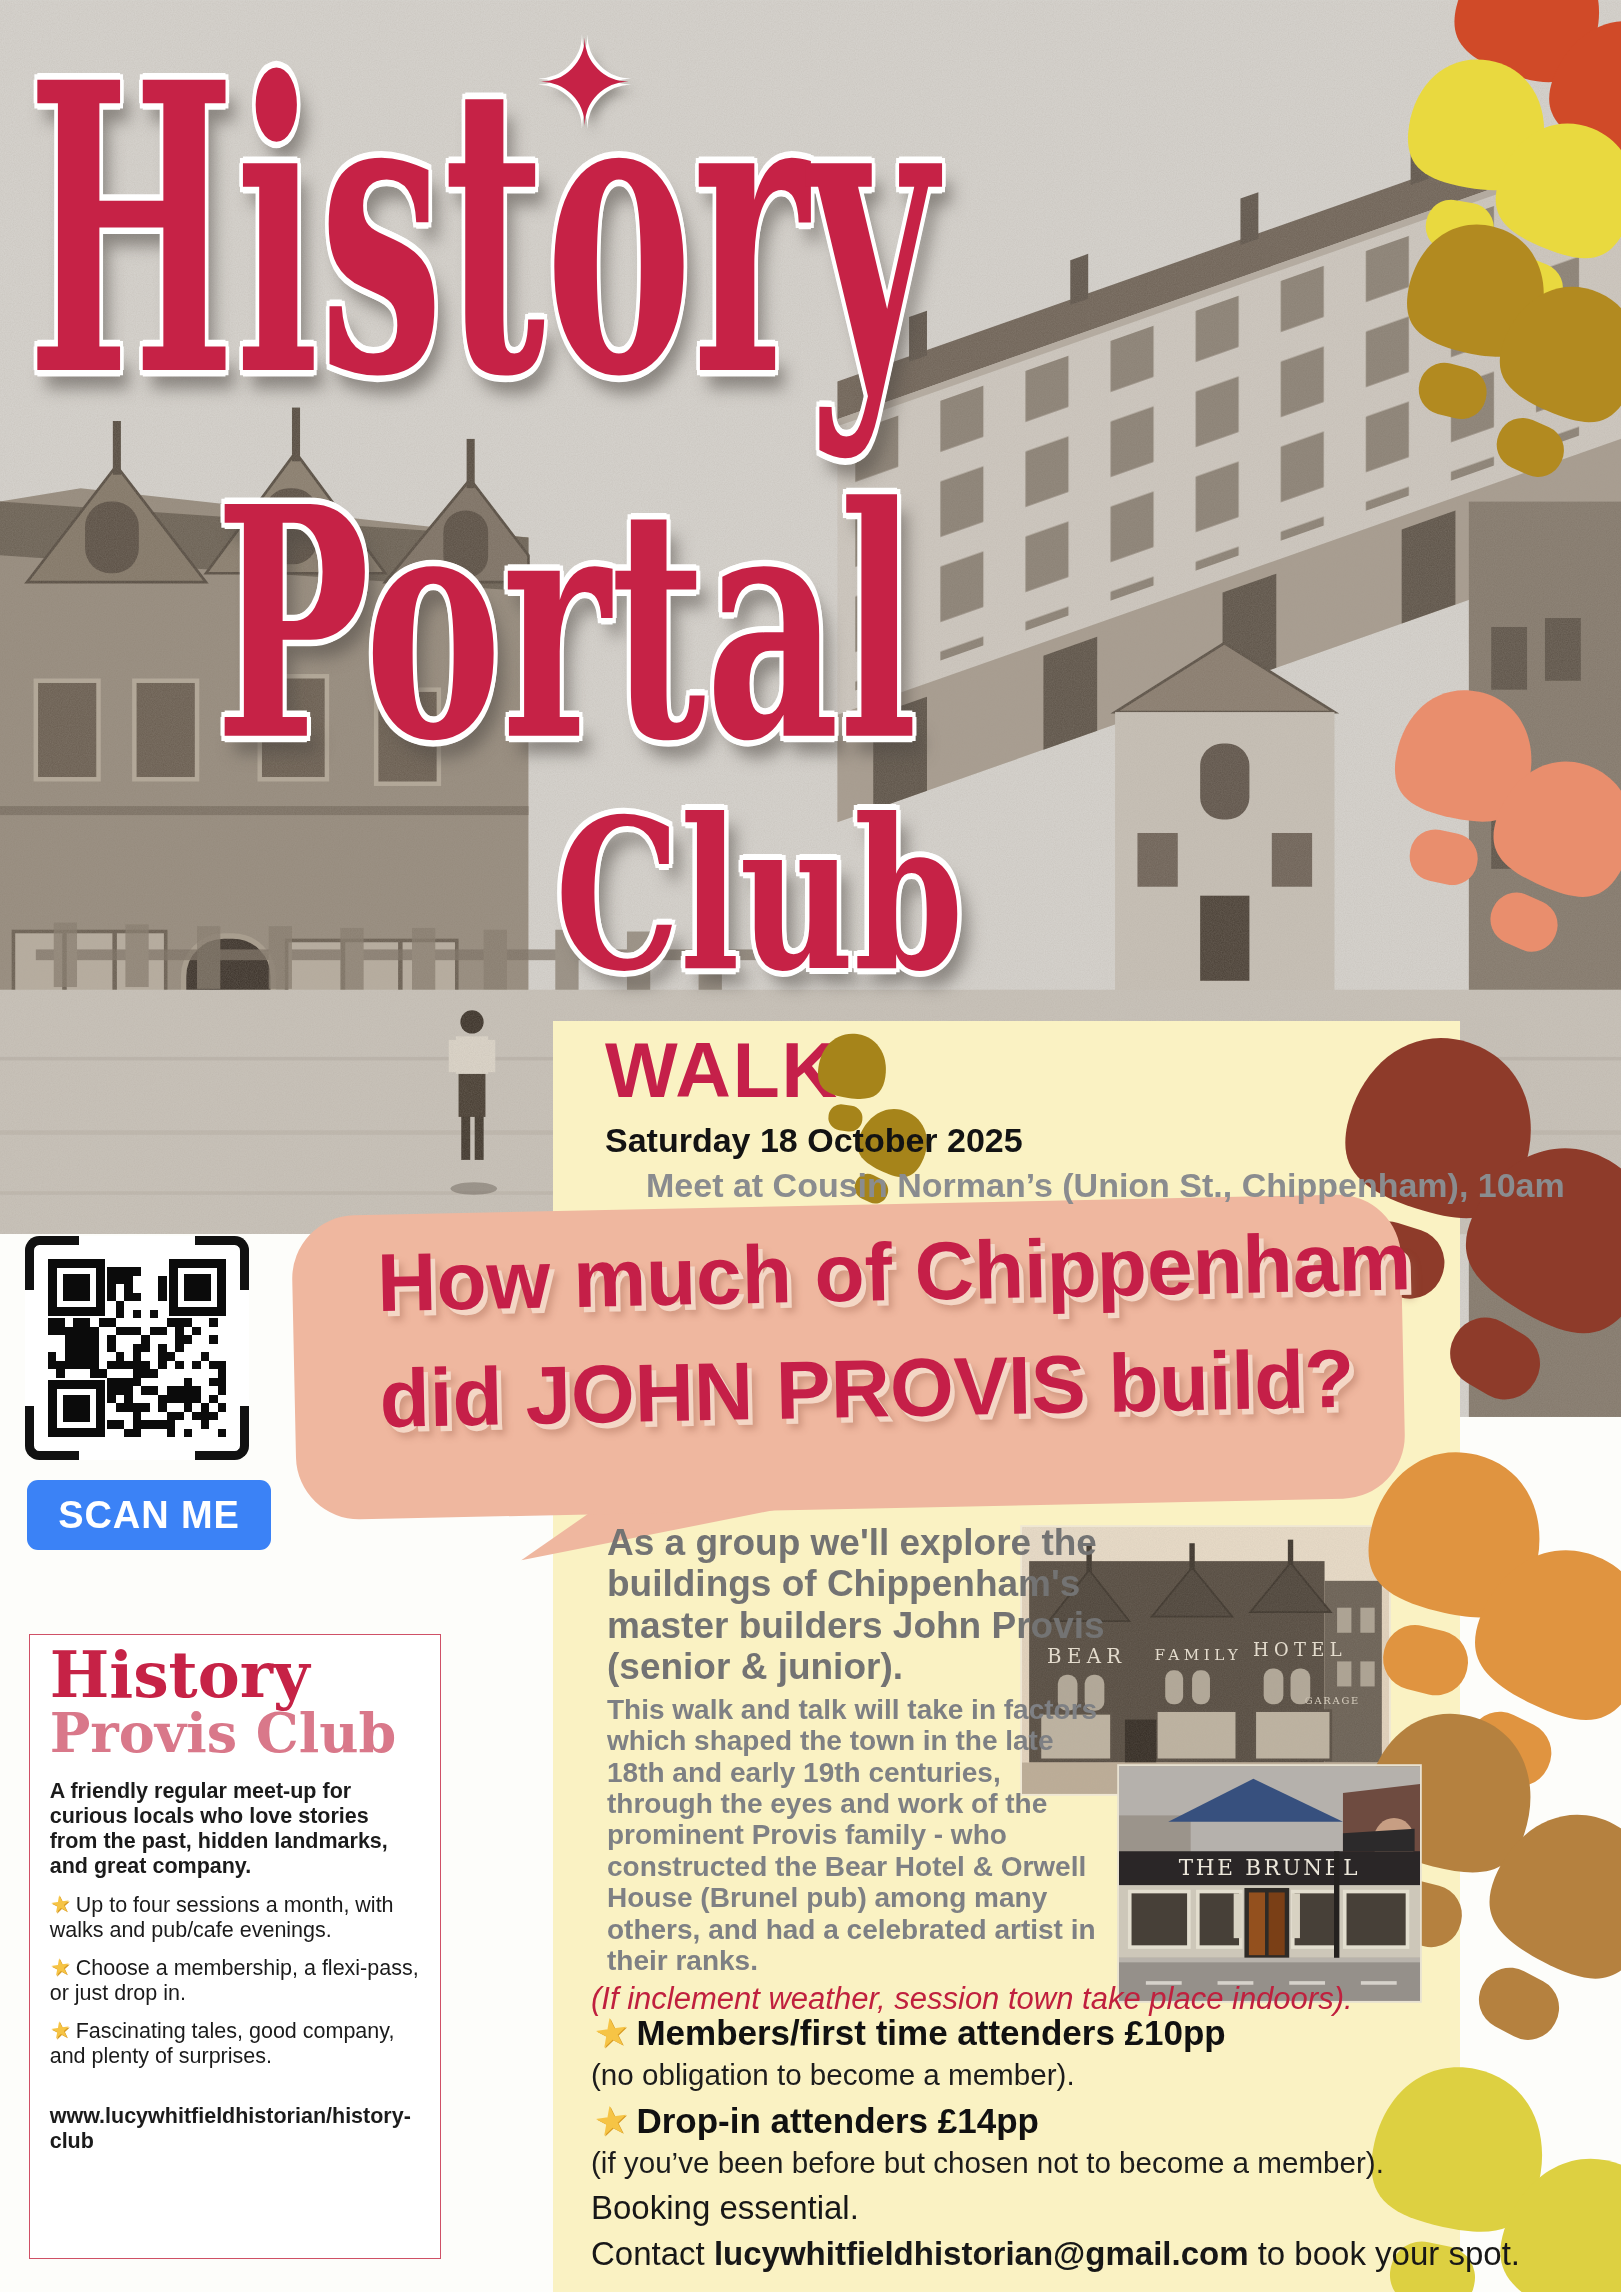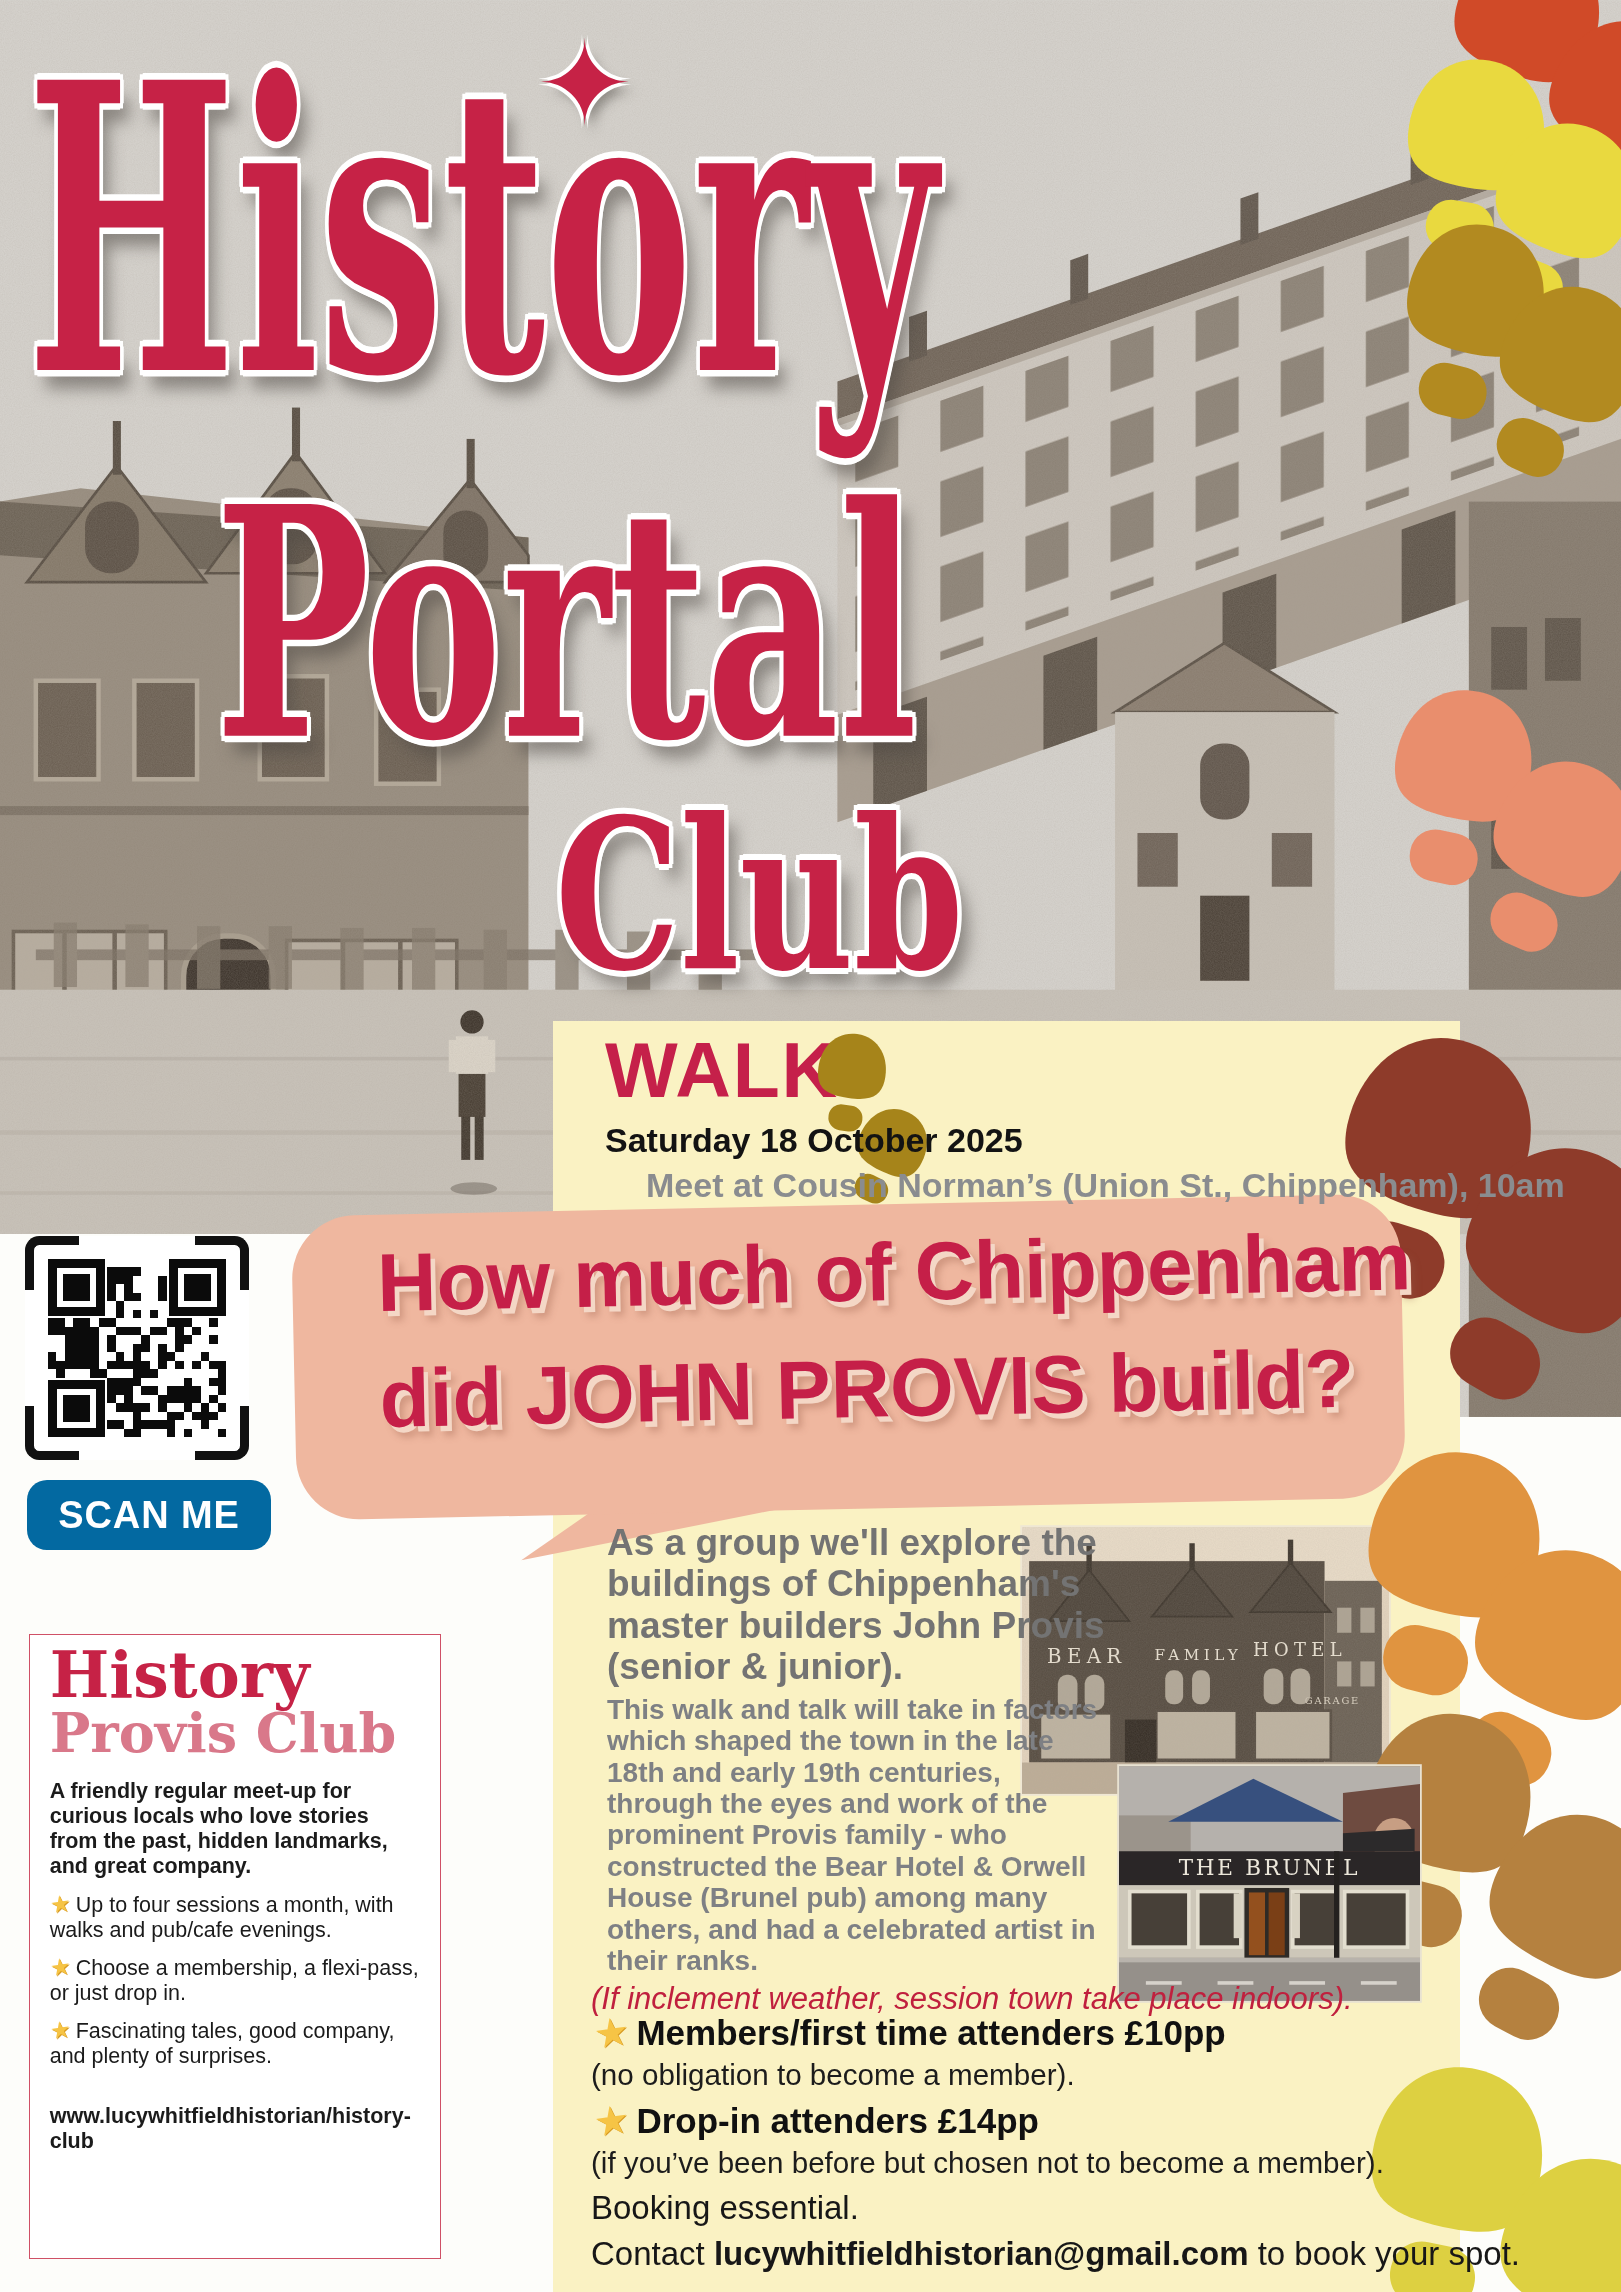--- a/index.html
+++ b/index.html
@@ -58,21 +58,21 @@
   .qr-corner{position:absolute;width:45px;height:45px;border:0 solid #111;}
   .qr-corner.tl{left:0;top:0;border-left-width:9px;border-top-width:9px;border-top-left-radius:14.3px;}
   .qr-corner.tr{right:0;top:0;border-right-width:9px;border-top-width:9px;border-top-right-radius:14.3px;}
   .qr-corner.bl{left:0;bottom:0;border-left-width:9px;border-bottom-width:9px;border-bottom-left-radius:14.3px;}
   .qr-corner.br{right:0;bottom:0;border-right-width:9px;border-bottom-width:9px;border-bottom-right-radius:14.3px;}
   .qr-inner{position:absolute;inset:23px;}
   .qr-modules{position:absolute;inset:0;display:grid;grid-template:repeat(21,1fr)/repeat(21,1fr);}
   .qr-modules div{background:#0b0b0b;}
   .qr-finder{position:absolute;width:57px;height:57px;border:9px solid #0b0b0b;box-sizing:border-box;background:#fff;}
   .qr-finder::after{content:"";position:absolute;inset:6.3px;background:#0b0b0b;}
-  .scanme{left:27px;top:1480px;width:244px;height:70px;background:#0369a1;border-radius:20px;z-index:6;
+  .scanme{left:27px;top:1480px;width:244px;height:70px;background:#3b82f6;border-radius:11px;z-index:6;
     color:#fff;font-size:38px;font-weight:bold;letter-spacing:0.9px;display:flex;align-items:center;justify-content:center;}
 
   
   .card{left:29px;top:1634px;width:412px;height:625px;background:#fff;border:1.8px solid #cf5066;z-index:6;
     box-sizing:border-box;padding:10.7px 18px 0 19.7px;}
   .card-logo1{font-family:"DejaVu Serif",serif;font-weight:bold;font-size:63px;color:#c62246;line-height:.95;}
   .card-logo2{font-family:"DejaVu Serif",serif;font-weight:bold;font-size:54px;color:#d9788a;line-height:1;margin-bottom:19.7px;}
   .card p{margin:0 0 12.5px 0;font-size:21.5px;line-height:1.16;color:#1b1b1b;}
   .card .bold{font-weight:bold;}
   .card .bullet{margin:0 0 10.7px 0;font-size:21.5px;line-height:1.16;color:#1b1b1b;}

